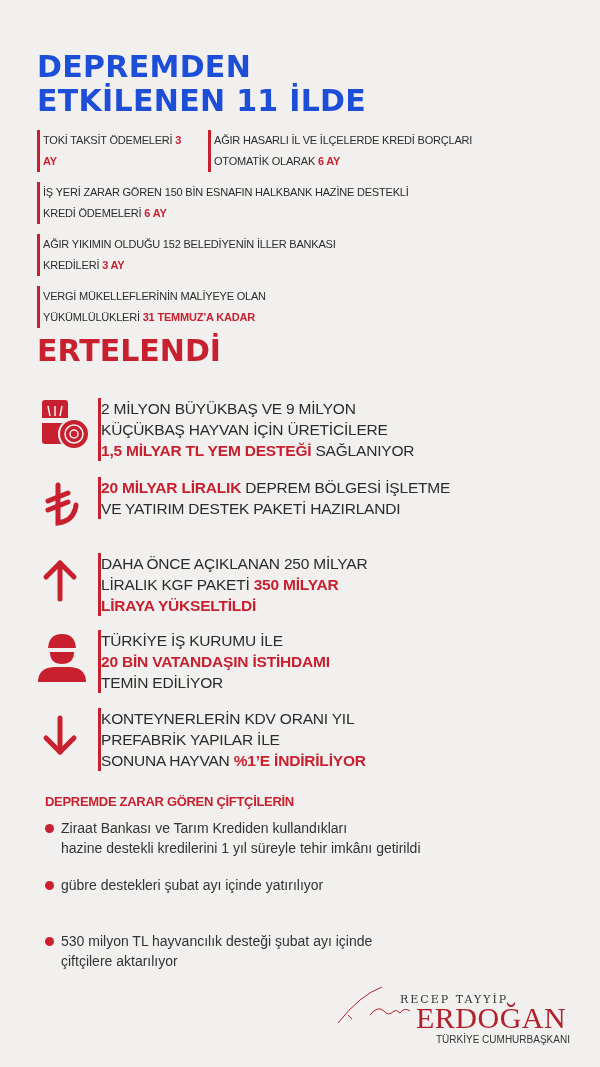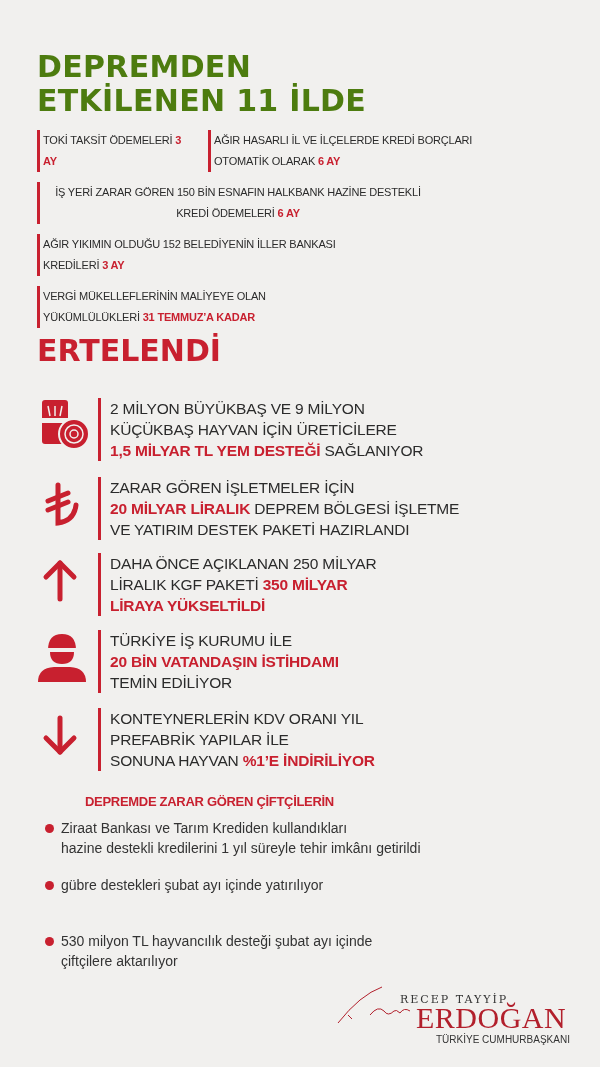--- a/index.html
+++ b/index.html
@@ -6,46 +6,46 @@
   body {
     width:600px; height:1067px; overflow:hidden;
     background:#f1f0ee;
     font-family:"Liberation Sans", sans-serif;
     color:#2b2b2b;
     position:relative;
   }
   .title {
     position:absolute; left:37px; top:50px;
     font-family:"DejaVu Sans", sans-serif;
-    font-weight:bold; color:#4d7c0f;
+    font-weight:bold; color:#1d4ed8;
     font-size:30px; line-height:34px; letter-spacing:0.3px;
   }
   .ertelendi {
     position:absolute; left:37px; top:334px;
     font-family:"DejaVu Sans", sans-serif;
     font-weight:bold; color:#c8202f;
     font-size:30px; line-height:34px;
   }
   .bar-item {
     position:absolute; border-left:3px solid #c8202f;
     padding-left:3px; font-size:11px; line-height:21px; color:#2b2b2b;
     letter-spacing:-0.2px;
   }
   .bar-item b { color:#c8202f; font-weight:bold; }
   .icon-row { position:absolute; left:36px; width:520px; height:60px; }
   .icon-row .icon { position:absolute; left:0; top:0; width:56px; height:56px; }
   .icon-row .text {
     position:absolute; left:62px; top:0;
-    border-left:3px solid #c8202f; padding-left:9px;
+    border-left:3px solid #c8202f; 
     font-size:15.5px; line-height:21px; letter-spacing:-0.2px;
   }
   .icon-row .text b { color:#c8202f; }
   .farm-title {
     position:absolute; left:45px; top:794px;
-    font-weight:bold; color:#c8202f; font-size:13px; letter-spacing:-0.3px;margin-left:40px;
+    font-weight:bold; color:#c8202f; font-size:13px; letter-spacing:-0.3px;
   }
   .farm-item {
     position:absolute; left:45px; font-size:14px; line-height:20px; color:#333;
   }
   .farm-item .dot {
     display:inline-block; width:9px; height:9px; border-radius:50%;
     background:#c8202f; position:absolute; left:0; top:6px;
   }
   .farm-item .txt { margin-left:16px; display:block; }
   .sig-block { position:absolute; left:380px; top:993px; width:200px; }
@@ -69,21 +69,21 @@
   <div>DEPREMDEN</div>
   <div>ETKİLENEN 11 İLDE</div>
 </div>
 
 <div class="bar-item" style="left:37px;top:130px;width:140px;">
   <span>TOKİ TAKSİT ÖDEMELERİ </span><b>3 AY</b>
 </div>
 <div class="bar-item" style="left:208px;top:130px;width:290px;">
   <span>AĞIR HASARLI İL VE İLÇELERDE KREDİ BORÇLARI OTOMATİK OLARAK </span><b>6 AY</b>
 </div>
-<div class="bar-item" style="left:37px;top:182px;width:390px;text-align:center;">
+<div class="bar-item" style="left:37px;top:182px;width:390px;">
   <span>İŞ YERİ ZARAR GÖREN 150 BİN ESNAFIN HALKBANK HAZİNE DESTEKLİ KREDİ ÖDEMELERİ </span><b>6 AY</b>
 </div>
 <div class="bar-item" style="left:37px;top:234px;width:300px;">
   <span>AĞIR YIKIMIN OLDUĞU 152 BELEDİYENİN İLLER BANKASI KREDİLERİ </span><b>3 AY</b>
 </div>
 <div class="bar-item" style="left:37px;top:286px;width:320px;">
   <span>VERGİ MÜKELLEFLERİNİN MALİYEYE OLAN YÜKÜMLÜLÜKLERİ </span><b>31 TEMMUZ’A KADAR</b>
 </div>
 
 <div class="ertelendi">ERTELENDİ</div>
@@ -106,21 +106,20 @@
   </div>
 </div>
 
 <div class="icon-row" style="top:477px;">
   <svg class="icon" viewBox="0 0 56 56">
     <path d="M22 8 V46 Q38 44 40 28" fill="none" stroke="#c8202f" stroke-width="5" stroke-linecap="round"></path>
     <line x1="12" y1="24" x2="32" y2="16" stroke="#c8202f" stroke-width="5" stroke-linecap="round"></line>
     <line x1="12" y1="33" x2="32" y2="25" stroke="#c8202f" stroke-width="5" stroke-linecap="round"></line>
   </svg>
   <div class="text">
-    <div>ZARAR GÖREN İŞLETMELER İÇİN</div>
     <div><b>20 MİLYAR LİRALIK</b><span> DEPREM BÖLGESİ İŞLETME</span></div>
     <div>VE YATIRIM DESTEK PAKETİ HAZIRLANDI</div>
   </div>
 </div>
 
 <div class="icon-row" style="top:553px;">
   <svg class="icon" viewBox="0 0 56 56">
     <line x1="24" y1="10" x2="24" y2="46" stroke="#c8202f" stroke-width="5" stroke-linecap="round"></line>
     <polyline points="10,24 24,10 38,24" fill="none" stroke="#c8202f" stroke-width="5" stroke-linecap="round" stroke-linejoin="round"></polyline>
   </svg>

